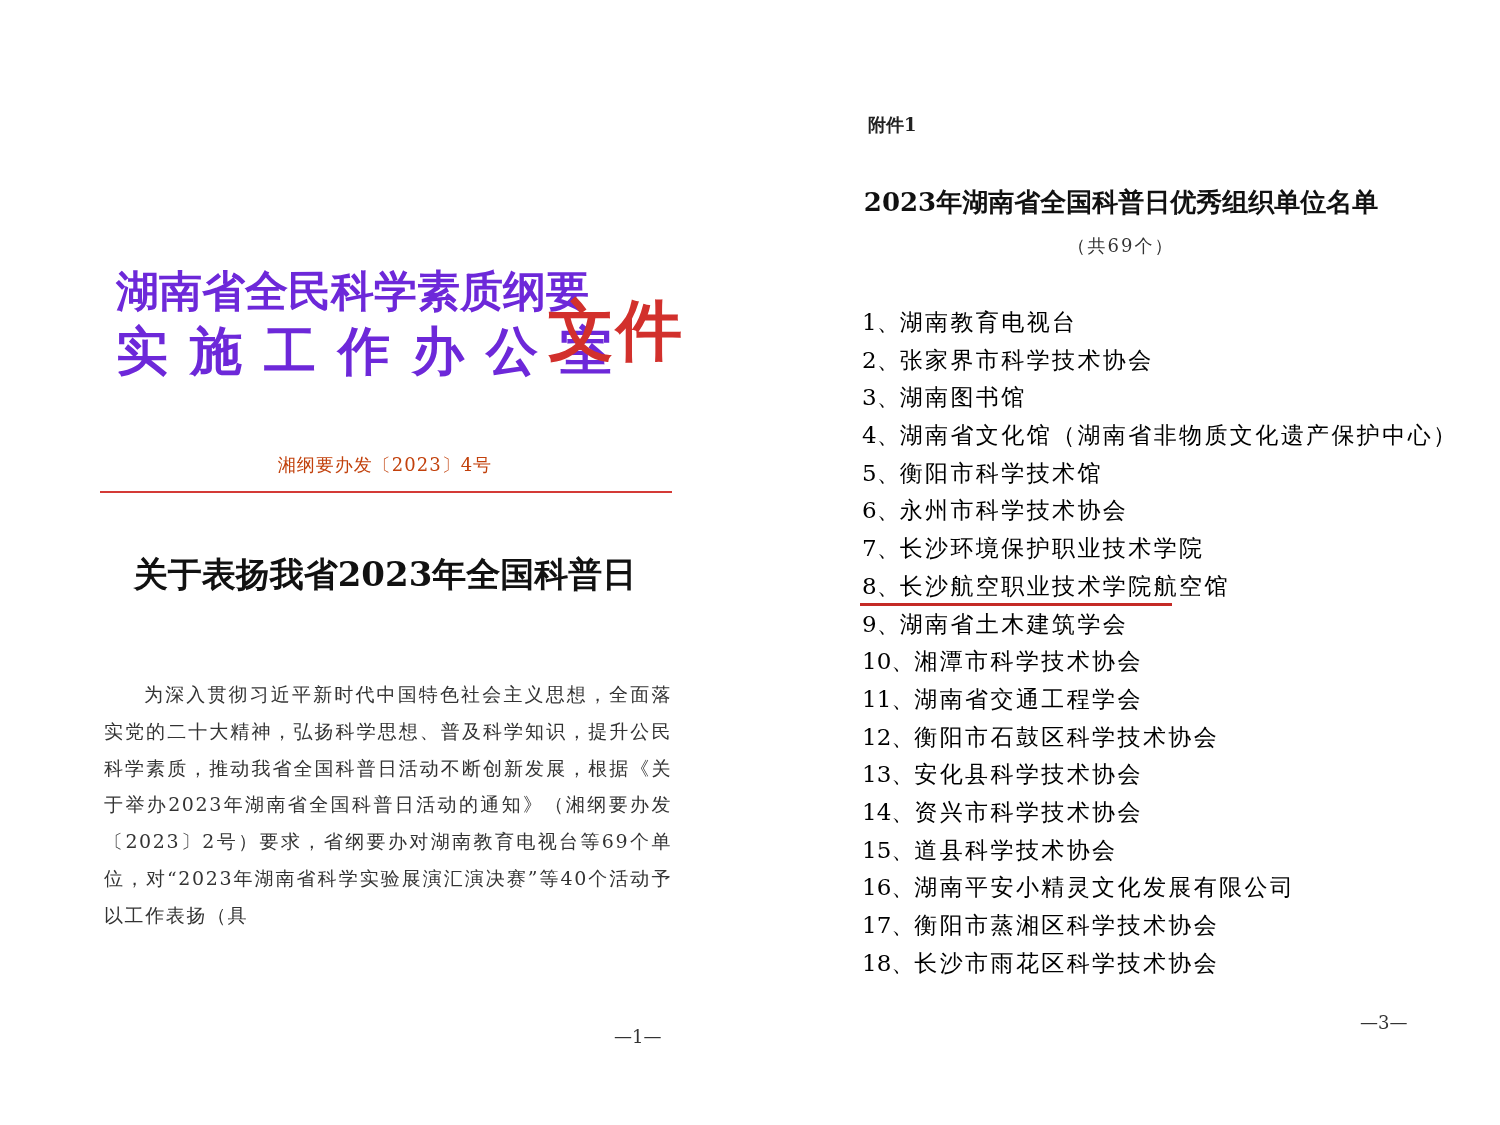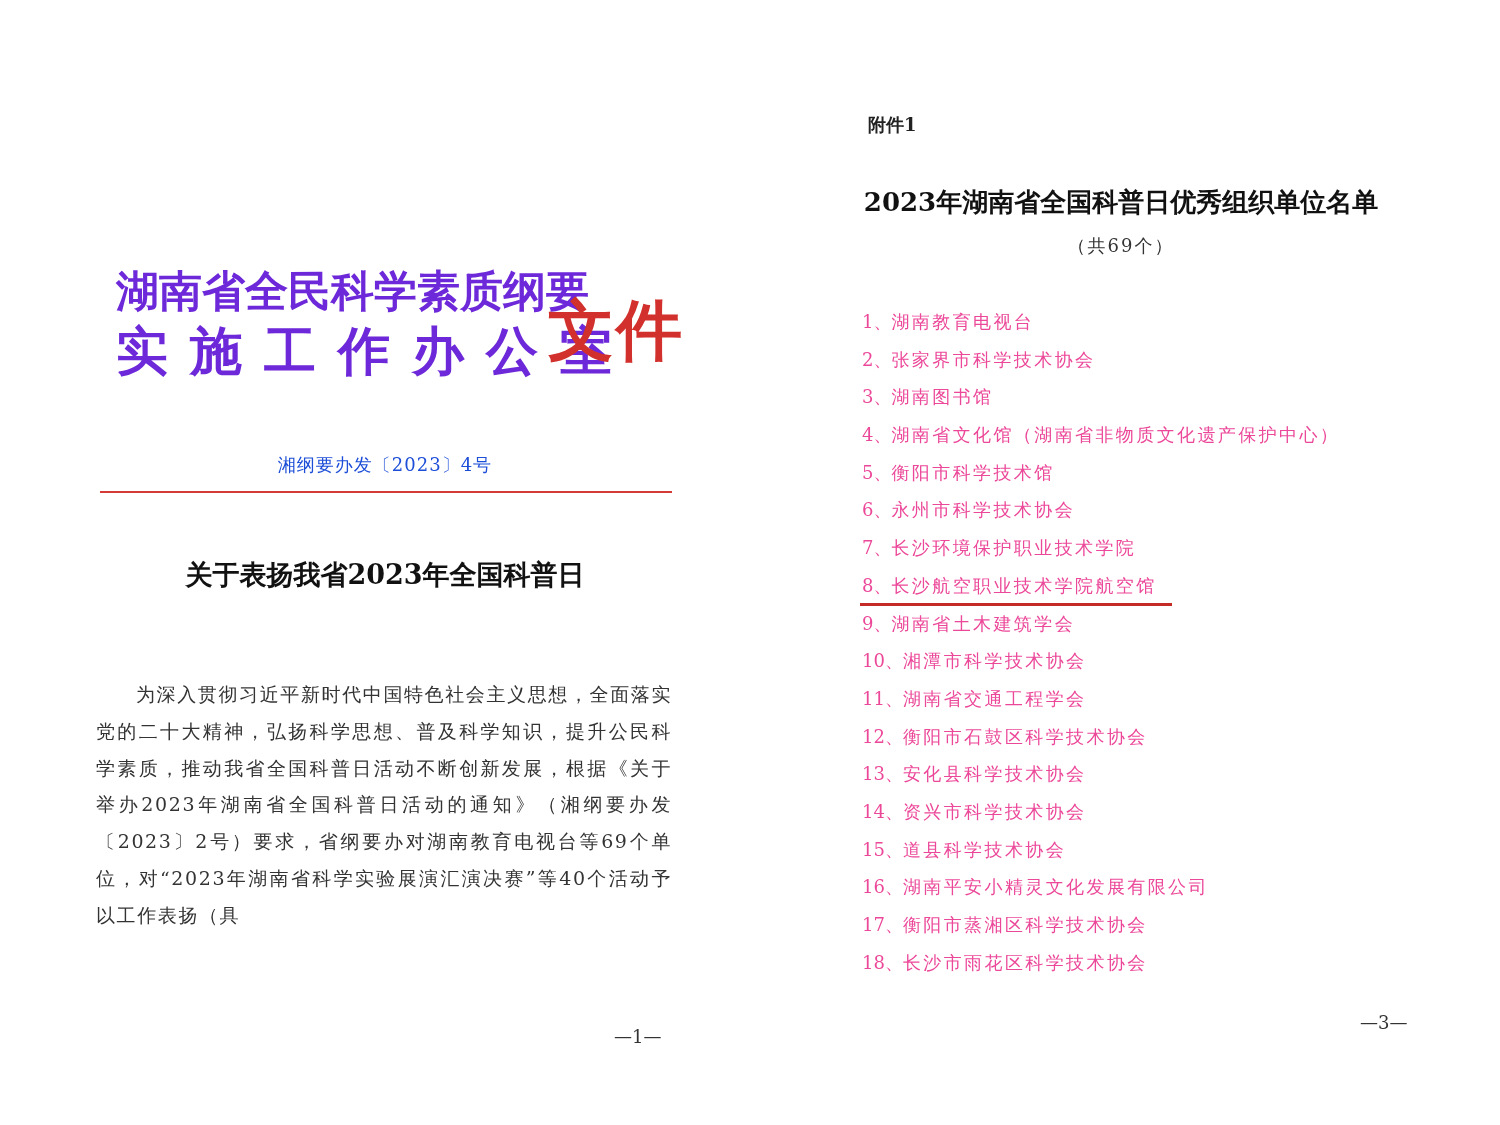--- a/index.html
+++ b/index.html
@@ -57,55 +57,55 @@
       letter-spacing: 2px;
       white-space: nowrap;
     }
     .doc-number {
       position: absolute;
       left: 0;
       width: 770px;
       top: 453px;
       text-align: center;
       font-size: 18px;
-      color: #1d4ed8;
+      color: #c2410c;
       letter-spacing: 1px;
     }
     .red-rule {
       position: absolute;
       left: 100px;
       top: 491px;
       width: 572px;
       height: 2px;
       background: #d43a36;
     }
     .notice-title {
       position: absolute;
       left: 90px;
       width: 590px;
       top: 556px;
       text-align: center;
       font-weight: bold;
-      font-size: 27px;
+      font-size: 34px;
       line-height: 37px;
       color: #111;
     }
     .body-text {
       position: absolute;
       left: 96px;
       width: 576px;
       top: 676px;
       font-size: 19px;
       line-height: 36.8px;
       color: #333;
       letter-spacing: 1.6px;
       text-align: justify;
     }
     .body-text p { margin: 0; }
-    .body-text .indent { text-indent: 40px; }
+    .body-text .indent { text-indent: 40px; margin-left: 8px; }
     .page-num-left {
       position: absolute;
       left: 614px;
       top: 1026px;
       font-size: 18px;
       color: #333;
       white-space: nowrap;
     }
 
     
@@ -143,22 +143,22 @@
       position: absolute;
       left: 112px;
       top: 306px;
       margin: 0;
       padding: 0;
       list-style: none;
     }
     .org-list li {
       height: 37.7px;
       line-height: 32px;
-      font-size: 18px;
-      color: #ec4899;
+      font-size: 23px;
+      color: #000000;
       letter-spacing: 2.4px;
       white-space: nowrap;
       position: relative;
     }
     .org-list li .num { letter-spacing: 0px; }
     .org-list li.highlight .underline {
       position: absolute;
       left: -2px;
       top: 33px;
       width: 312px;

